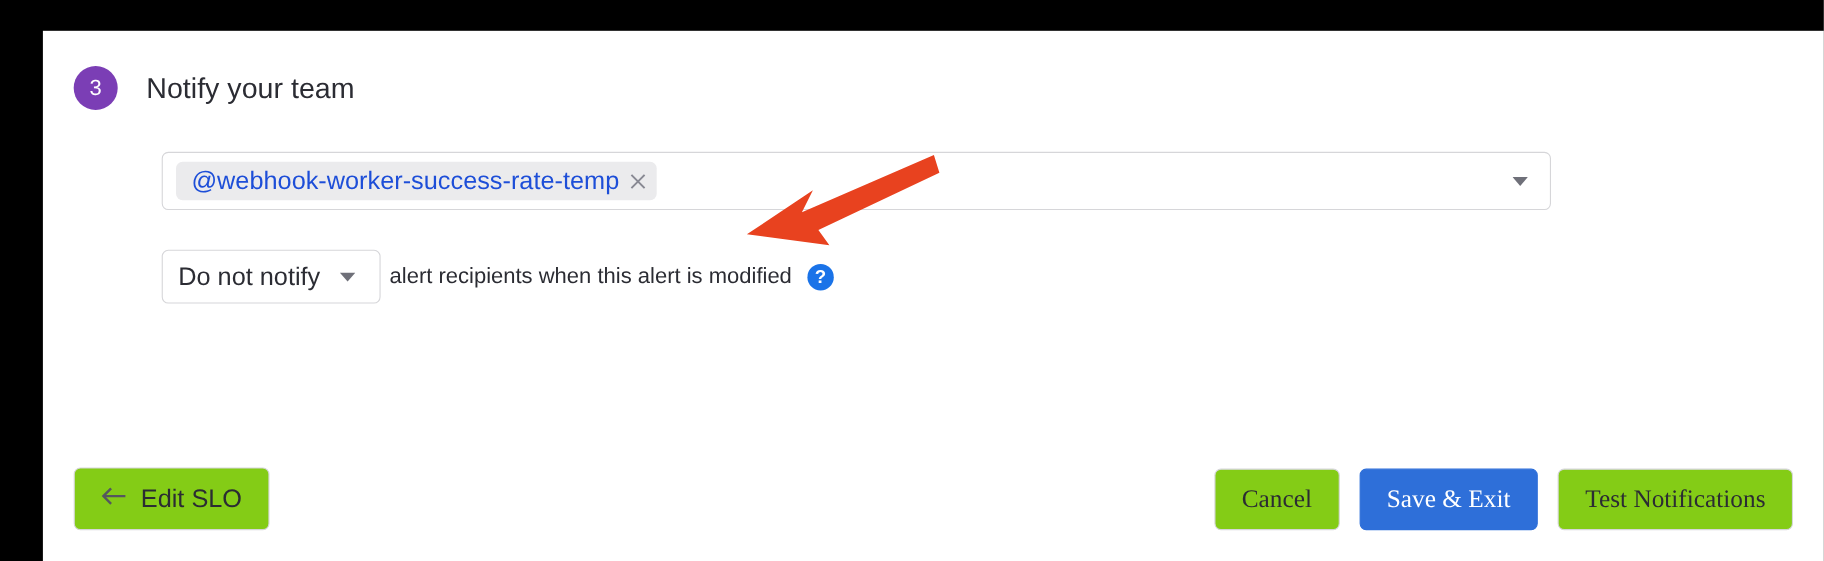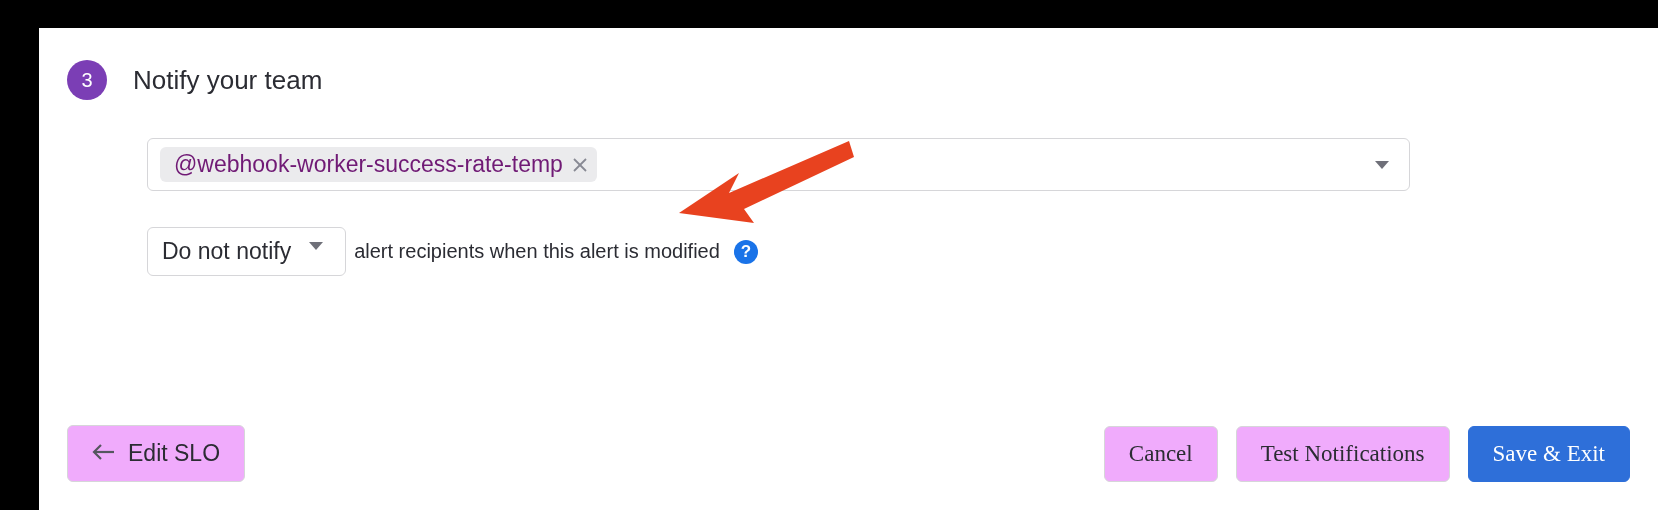--- a/index.html
+++ b/index.html
@@ -64,21 +64,21 @@
     .recipient-tag {
       display: inline-flex;
       align-items: center;
       background: #ebebed;
       border-radius: 6px;
       padding: 4px 10px 4px 14px;
       gap: 10px;
     }
     .recipient-tag-text {
       font-size: 23px;
-      color: #701a75;
+      color: #1d4ed8;
     }
     .tag-close {
       color: #888993;
       font-size: 18px;
       cursor: pointer;
       display: flex;
       align-items: center;
     }
     .dropdown-caret {
       color: #6f7079;
@@ -88,21 +88,21 @@
     .notify-row {
       display: flex;
       align-items: center;
       gap: 8px;
     }
     .notify-select {
       border: 1px solid #d6d6d9;
       border-radius: 6px;
       padding: 10px 14px;
       display: flex;
-      align-items: flex-start;
+      align-items: center;
       gap: 18px;
       cursor: pointer;
     }
     .notify-select-text {
       font-size: 23px;
       color: #2b2c33;
     }
     .notify-description {
       font-size: 20px;
       color: #2b2c33;
@@ -131,21 +131,21 @@
       align-items: center;
     }
     .footer-right {
       display: flex;
       gap: 18px;
       font-family: Liberation Serif, serif;
     }
     .btn {
       border: 1px solid #d6d6d9;
       border-radius: 6px;
-      background: #f0abfc;
+      background: #84cc16;
       padding: 14px 24px;
       font-size: 23px;
       color: #2b2c33;
       cursor: pointer;
       display: flex;
       align-items: center;
       gap: 12px;
       font-family: inherit;
     }
     .btn-primary {
@@ -217,25 +217,25 @@
           <line x1="2" y1="8" x2="22" y2="8" stroke="#55565f" stroke-width="2.2"></line>
           <polyline points="9,1 2,8 9,15" fill="none" stroke="#55565f" stroke-width="2.2"></polyline>
         </svg>
       </span>
       <span>Edit SLO</span>
     </button>
     <div class="footer-right">
       <button class="btn">
         <span>Cancel</span>
       </button>
+      <button class="btn btn-primary">
+        <span>Save &amp; Exit</span>
+      </button>
       <button class="btn">
         <span>Test Notifications</span>
-      </button>
-      <button class="btn btn-primary">
-        <span>Save &amp; Exit</span>
       </button>
     </div>
   </div>
 
   <div class="arrow-overlay">
     <svg width="180" height="110" viewBox="0 0 180 110">
       <polygon points="0,80 60,40 50,60 170,8 175,24 65,76 75,90" fill="#e8421f"></polygon>
     </svg>
   </div>
 

